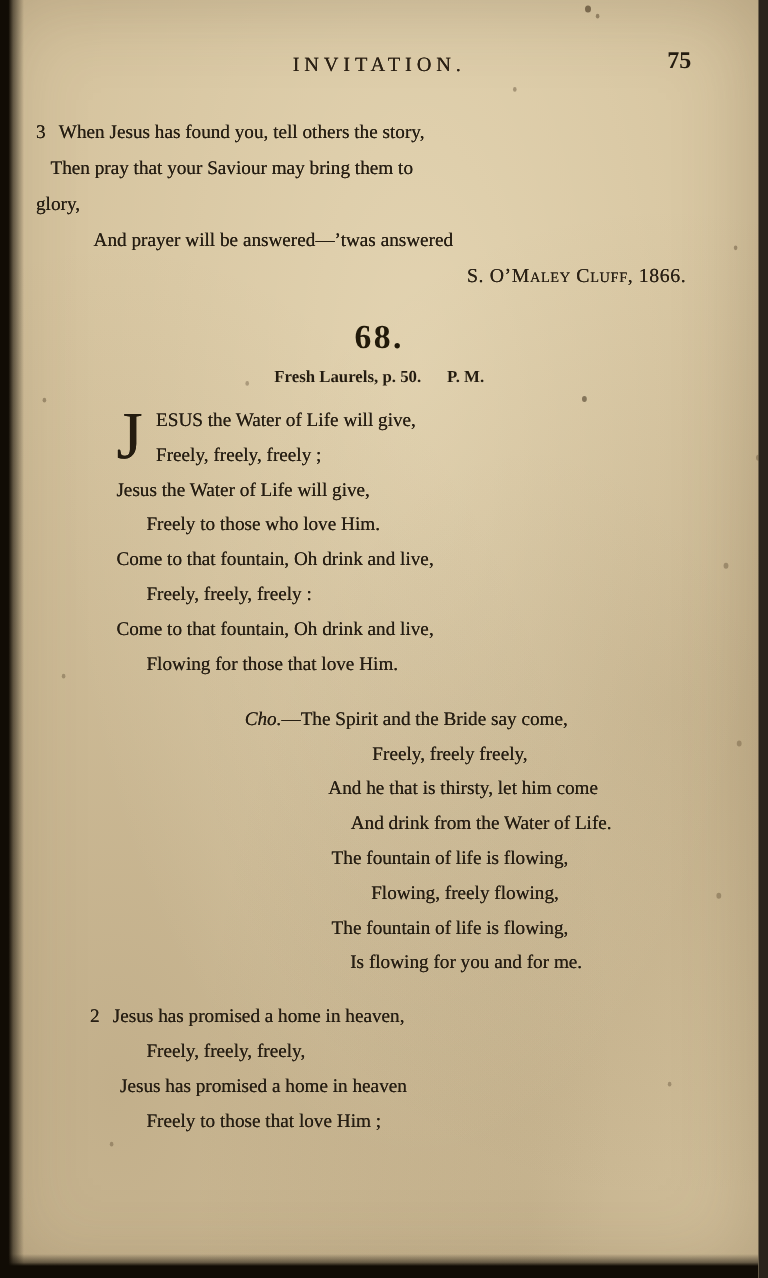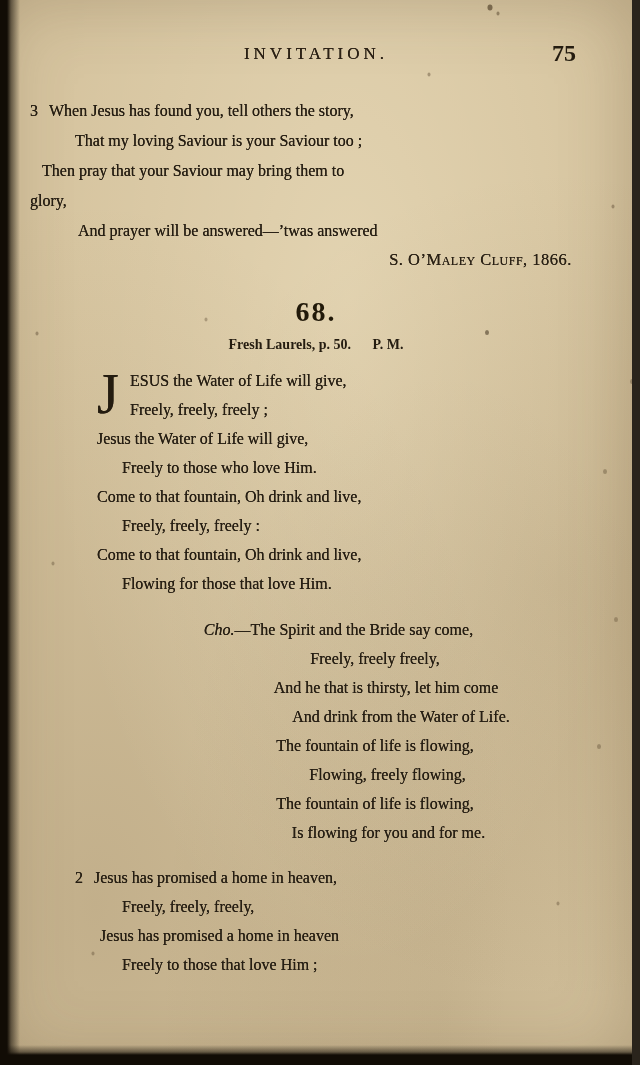--- a/index.html
+++ b/index.html
@@ -49,21 +49,21 @@
   }
   .content{position:relative;z-index:2;padding:44px 30px 0 30px;}
 
   .running-head{position:relative;text-align:center;margin-bottom:26px;height:26px;}
   .head-title{
     font-size:17px;letter-spacing:4px;color:#2b2115;
     text-shadow:0 0 0.4px #2b2115;
   }
   .page-num{
     position:absolute;right:26px;top:-4px;
-    font-size:24px;font-weight:bold;color:#241c10;
+    font-size:20px;font-weight:bold;color:#241c10;
   }
 
   .verse .line{
     font-size:16px;line-height:29px;white-space:nowrap;
     text-shadow:0 0 0.4px #261e13;
   }
   .v3 .line{line-height:30px;}
   .it{font-style:italic;}
   .vnum{margin-right:11px;}
 
@@ -105,21 +105,20 @@
 
   <div class="content">
 
     <div class="running-head">
       <span class="head-title">INVITATION.</span>
       <span class="page-num">75</span>
     </div>
 
     <div class="verse v3">
         <div class="line"><span class="vnum">3</span><span>When Jesus has found you, tell others the story,</span></div>
-        <div class="line" style="margin-left: 45px;"><span>That my loving Saviour is your Saviour too ;</span></div>
         <div class="line" style="margin-left: 12px;"><span>Then pray that your Saviour may bring them to</span></div>
         <div class="line" style=""><span>glory,</span></div>
         <div class="line" style="margin-left: 48px;"><span>And prayer will be answered—’twas answered</span></div>
       </div>
 
     <div class="attribution">S. O’Maley Cluff, 1866.</div>
 
     <div class="hymn-number">68.</div>
 
     <div class="tune-line">

